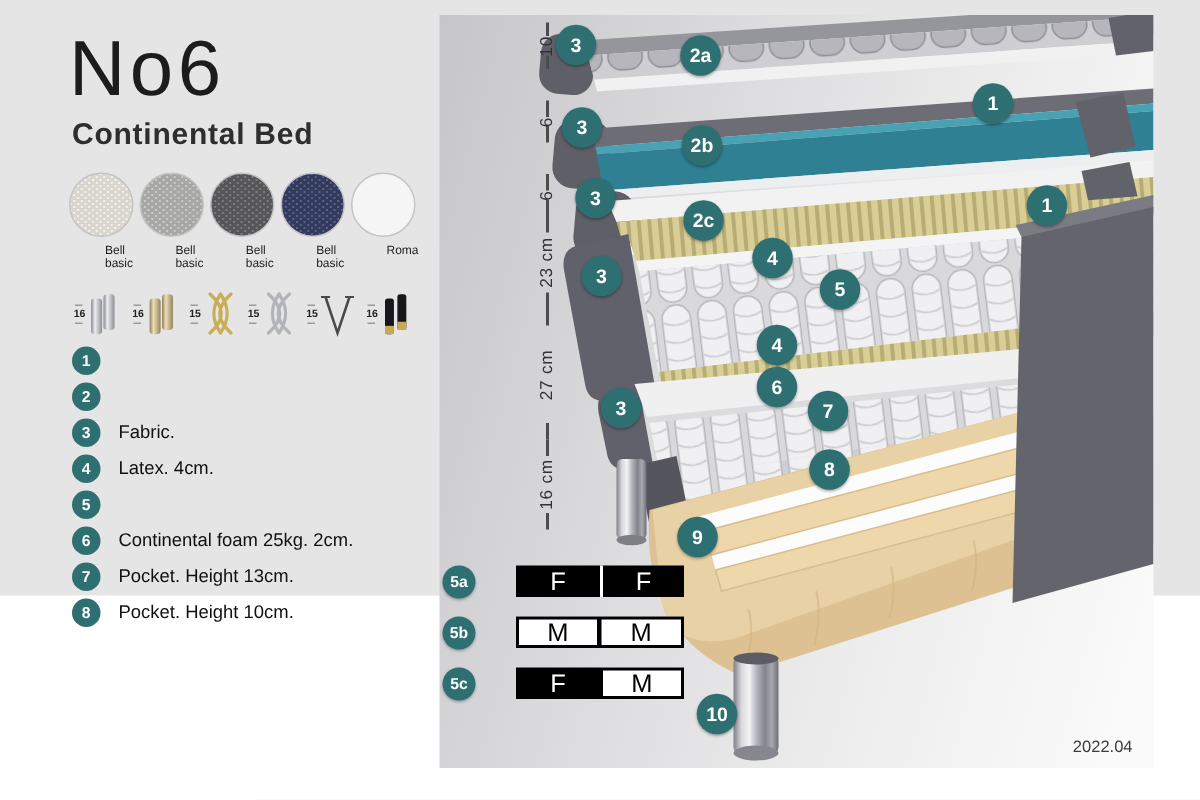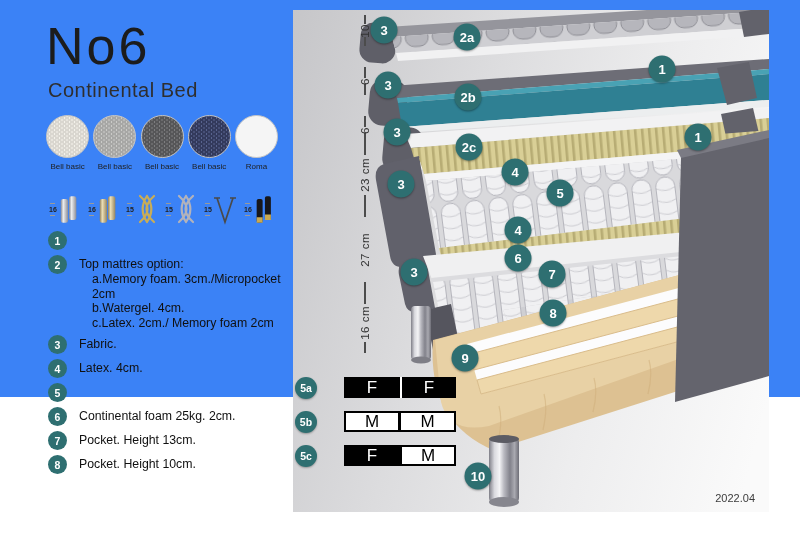--- a/index.html
+++ b/index.html
@@ -1,30 +1,30 @@
 <!DOCTYPE html>
 <html><head>
 <meta charset="utf-8">
 <style>
   * { margin:0; padding:0; box-sizing:border-box; }
   html,body { width:800px; height:533px; background:#ffffff; overflow:hidden;
     font-family:"Liberation Sans", sans-serif; }
-  #stage { position:relative; width:800px; height:397px; background:#3b82f6; }
+  #stage { position:relative; width:800px; height:397px; background:#e5e5e5; }
 
   
   .title { position:absolute; left:46px; top:16px; font-size:52px; font-weight:200;
     letter-spacing:3px; color:#1c1c1c; }
-  .subtitle { position:absolute; left:48px; top:79px; font-size:20px; font-weight:400;
+  .subtitle { position:absolute; left:48px; top:79px; font-size:20px; font-weight:700;
     letter-spacing:.5px; color:#2e2e2e; }
 
   .swatch-row { position:absolute; left:45px; top:115px; width:234px; display:flex; gap:2px; }
   .swatch { flex:1; display:flex; flex-direction:column; align-items:center; }
   .swatch-circle { width:43px; height:43px; border-radius:50%; border:1px solid #c4c4c4; }
   .swatch-circle.woven { background-position:0 0, 2.5px 2px; background-size:5px 4px,5px 4px; }
-  .swatch-label { margin-top:4px; font-size:8px; line-height:9px; color:#1e1e1e; text-align:right; }
+  .swatch-label { margin-top:4px; font-size:8px; line-height:9px; color:#1e1e1e; text-align:left;margin-left:25px; }
 
   .legs-row { position:absolute; left:45px; top:188px; width:234px; display:flex; }
   .leg-item { flex:1; display:flex; align-items:center; justify-content:center; gap:1px; height:42px; }
   .leg-num { display:flex; flex-direction:column; align-items:center; gap:2px; }
   .leg-num span { font-size:7px; font-weight:bold; color:#222; }
   .leg-num i { display:block; width:5px; height:1px; background:#9a9a9a; }
   .leg-glyph { line-height:0; }
 
   .list { position:absolute; left:48px; top:231px; width:248px; }
   .li { display:flex; margin-bottom:5px; }
@@ -177,21 +177,20 @@
             <rect x="13" y="23" width="6.5" height="6" fill="#c9a951"></rect>
           </svg></div>
       </div>
     </div>
   <div class="list">
       <div class="li">
         <span class="li-badge">1</span>
       </div>
       <div class="li">
         <span class="li-badge">2</span>
-        <div class="li-text">Top mattres option:<div class="li-sub">a.Memory foam. 3cm./Micropocket 2cm</div><div class="li-sub">b.Watergel. 4cm.</div><div class="li-sub">c.Latex. 2cm./ Memory foam 2cm</div></div>
       </div>
       <div class="li">
         <span class="li-badge">3</span>
         <div class="li-text">Fabric.</div>
       </div>
       <div class="li">
         <span class="li-badge">4</span>
         <div class="li-text">Latex. 4cm.</div>
       </div>
       <div class="li">

